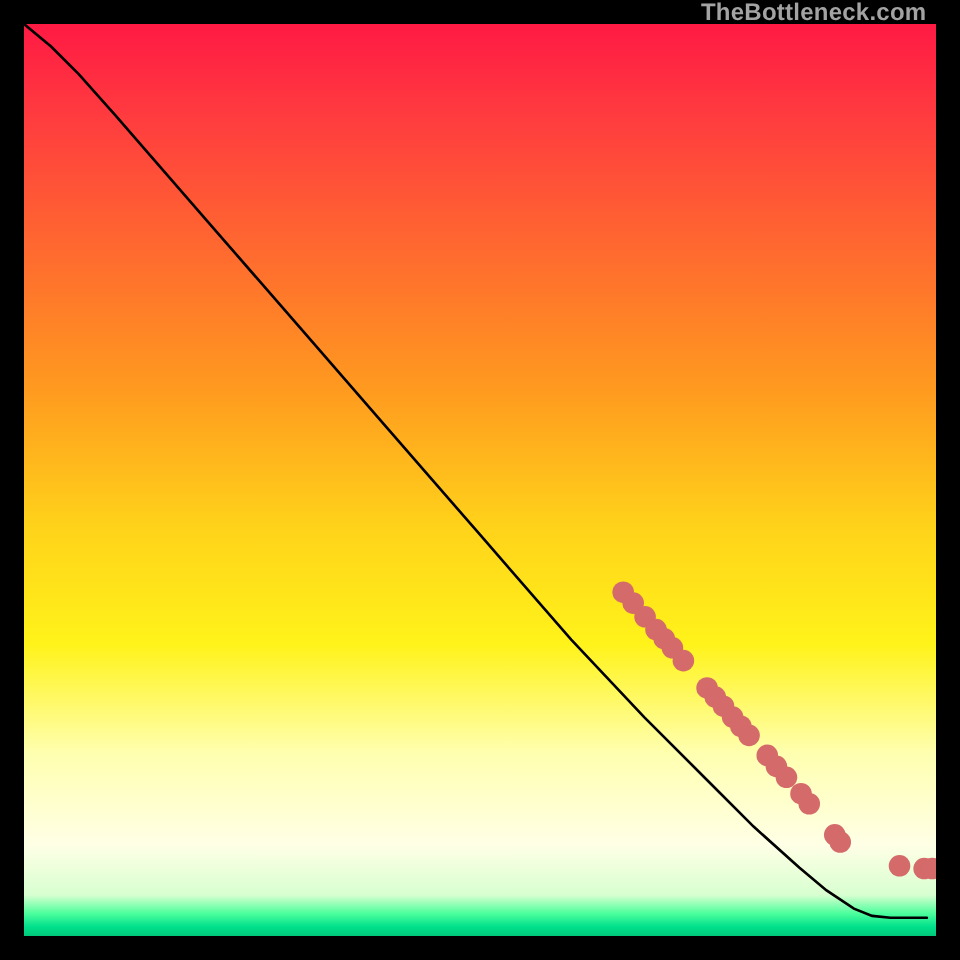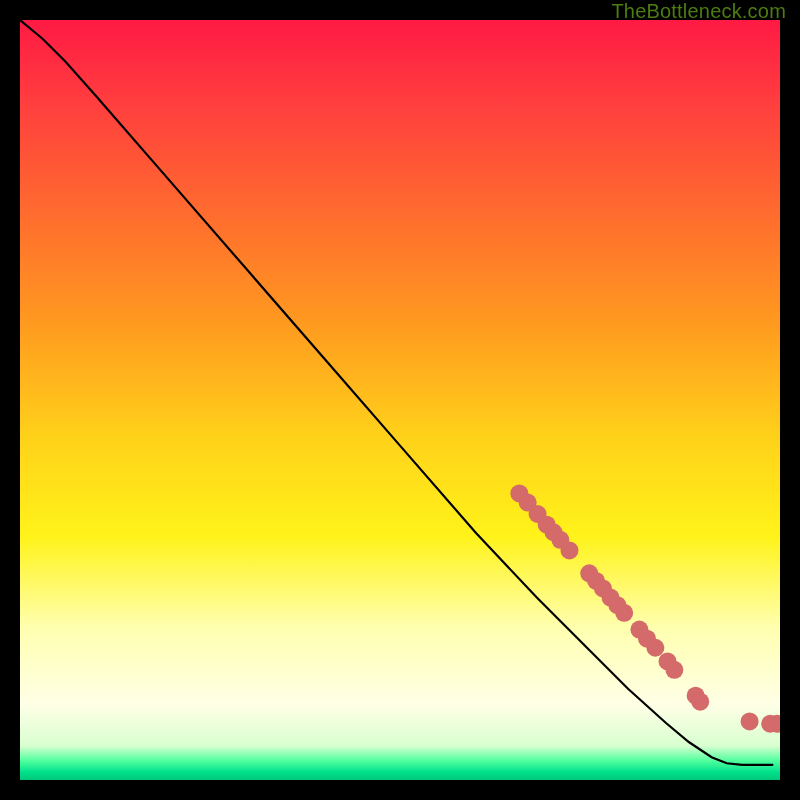--- a/index.html
+++ b/index.html
@@ -7,24 +7,24 @@
     padding: 0;
     width: 800px;
     height: 800px;
     background: #000;
     overflow: hidden;
     font-family: Arial, Helvetica, sans-serif;
   }
   .watermark {
     position: absolute;
     top: 0px;
-    right: 14px;
+    right: 28px;
     font-size: 20px;
-    font-weight: 400;
-    color: #4d7c0f;
+    font-weight: 700;
+    color: #a3a3a3;
     letter-spacing: 0.2px;
     z-index: 5;
   }
   .plot {
     position: absolute;
     left: 20px;
     top: 20px;
     width: 760px;
     height: 760px;
   }

